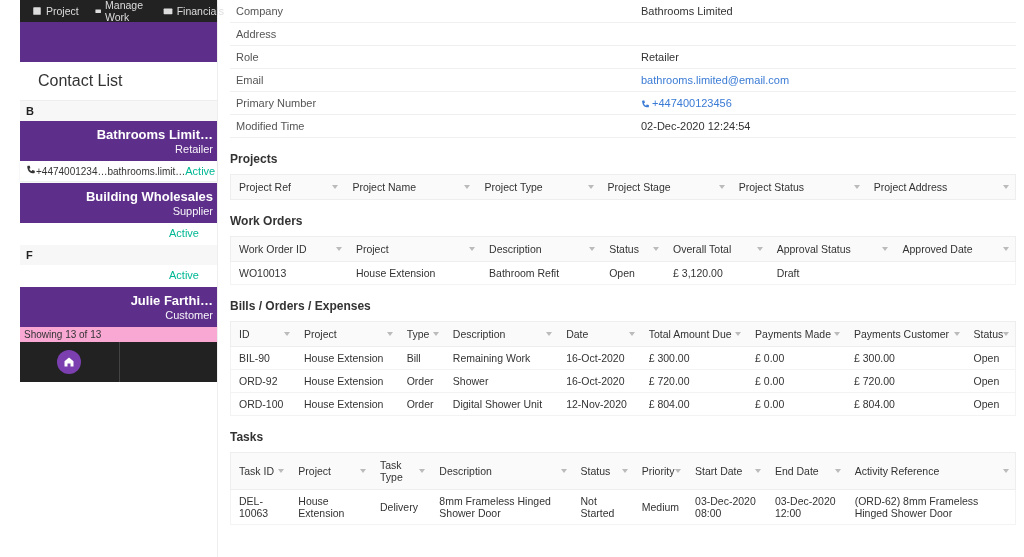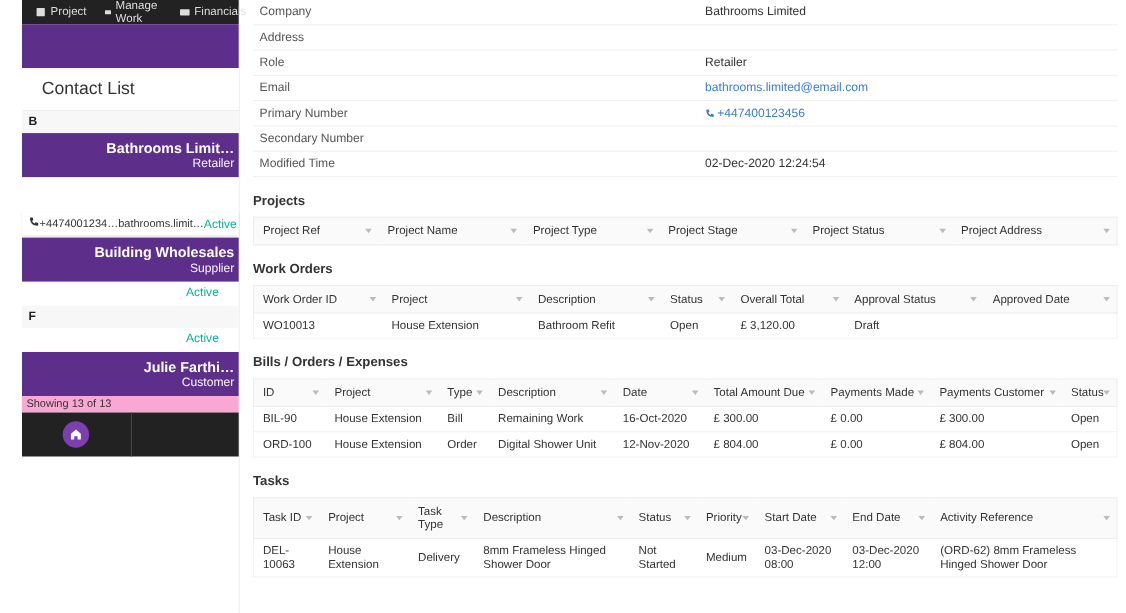--- a/index.html
+++ b/index.html
@@ -9,21 +9,21 @@
   .side { width: 198px; flex-shrink: 0; display: flex; flex-direction: column; border-right: 1px solid #eee; }
   .topnav { background: #222; display: flex; align-items: center; height: 22px; padding: 0 4px; }
   .topnav a { display: flex; align-items: center; gap: 4px; color: #ddd; text-decoration: none; padding: 0 8px; font-size: 10.5px; cursor: pointer; }
   .topnav svg, .phone-row svg { width: 10px; height: 10px; fill: currentColor; }
   .purple-block { background: #5e2f8a; height: 40px; }
   .contact-list { background: #fff; padding: 10px 0 10px 18px; color: #333; font-size: 16px; border-bottom: 1px solid #eee; }
   .alpha { background: #f7f7f7; padding: 4px 6px; font-weight: bold; font-size: 11px; color: #222; }
   .card { background: #5e2f8a; color: #fff; text-align: right; padding: 6px 4px; }
   .card .title { font-size: 13px; font-weight: 600; margin-bottom: 1px; }
   .card .sub { font-size: 11px; opacity: 0.95; }
-  .phone-row { display: flex; align-items: center; justify-content: space-between; background: #fff; padding: 4px 10px 4px 6px; font-size: 10px; color: #333; box-shadow: 0 1px 2px rgba(0,0,0,0.1); margin-bottom: 2px; margin-top: 32px; }
+  .phone-row { display: flex; align-items: center; justify-content: space-between; background: #fff; padding: 4px 10px 4px 6px; font-size: 10px; color: #333; box-shadow: 0 1px 2px rgba(0,0,0,0.1); margin-bottom: 2px; }
   .phone-row .act { color: #00b894; font-size: 11px; }
   .active-row { text-align: right; padding: 4px 18px 4px 0; color: #00b894; font-size: 11px; margin-bottom: 2px; }
   .showing { font-size: 10px; padding: 2px 0 2px 4px; background: #f9a8d4; color: #333; }
   .foot { background: #222; height: 40px; display: flex; }
   .foot .home { width: 50%; display: flex; align-items: center; justify-content: center; }
   .foot .home .circ { width: 24px; height: 24px; border-radius: 50%; background: #7b3fb0; display: flex; align-items: center; justify-content: center; }
   .foot .home .circ svg { width: 12px; height: 12px; fill: #fff; }
   .foot .other { width: 50%; border-left: 1px solid #444; }
 
   .main { flex: 1; overflow-y: auto; padding: 0 8px 8px 12px; }
@@ -132,24 +132,20 @@
             <td class="k">Email</td>
             <td><a href="#">bathrooms.limited@email.com</a></td>
           </tr>
       <tr>
             <td class="k">Primary Number</td>
             <td><span class="ph"><svg viewBox="0 0 16 16">
                   <path d="M3 1l3 0 1 4-2 1c1 2 2 3 4 4l1-2 4 1 0 3c0 1-1 1-1 1C6 13 3 10 2 3c0 0 0-2 1-2z"></path>
                 </svg><span>+447400123456</span></span></td>
           </tr>
       <tr>
-            <td class="k">Secondary Number</td>
-            <td></td>
-          </tr>
-      <tr>
             <td class="k">Modified Time</td>
             <td>02-Dec-2020 12:24:54</td>
           </tr>
     </tbody>
       </table>
 
     <div class="sec-title">Projects</div>
     <table class="grid">
       <thead>
           <tr>
@@ -210,20 +206,31 @@
             <td>House Extension</td>
             <td>Bill</td>
             <td>Remaining Work</td>
             <td>16-Oct-2020</td>
             <td>£ 300.00</td>
             <td>£ 0.00</td>
             <td>£ 300.00</td>
             <td>Open</td>
           </tr>
           <tr>
+            <td>ORD-92</td>
+            <td>House Extension</td>
+            <td>Order</td>
+            <td>Shower</td>
+            <td>16-Oct-2020</td>
+            <td>£ 720.00</td>
+            <td>£ 0.00</td>
+            <td>£ 720.00</td>
+            <td>Open</td>
+          </tr>
+          <tr>
             <td>ORD-100</td>
             <td>House Extension</td>
             <td>Order</td>
             <td>Digital Shower Unit</td>
             <td>12-Nov-2020</td>
             <td>£ 804.00</td>
             <td>£ 0.00</td>
             <td>£ 804.00</td>
             <td>Open</td>
           </tr>

